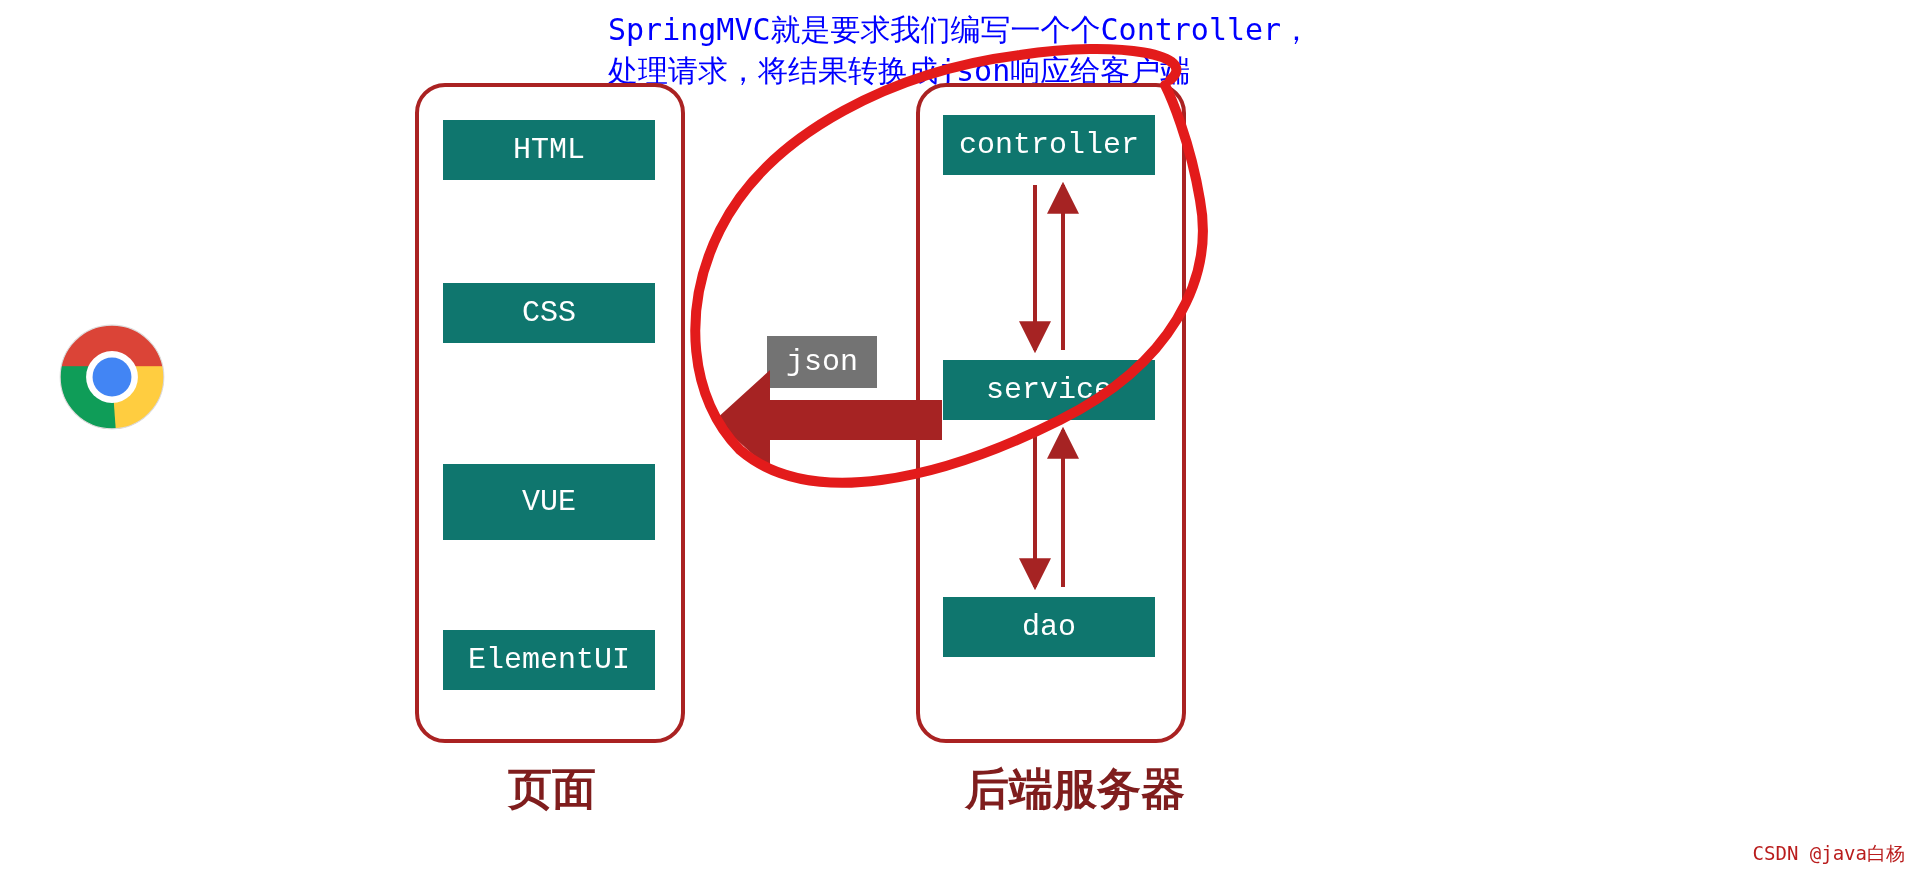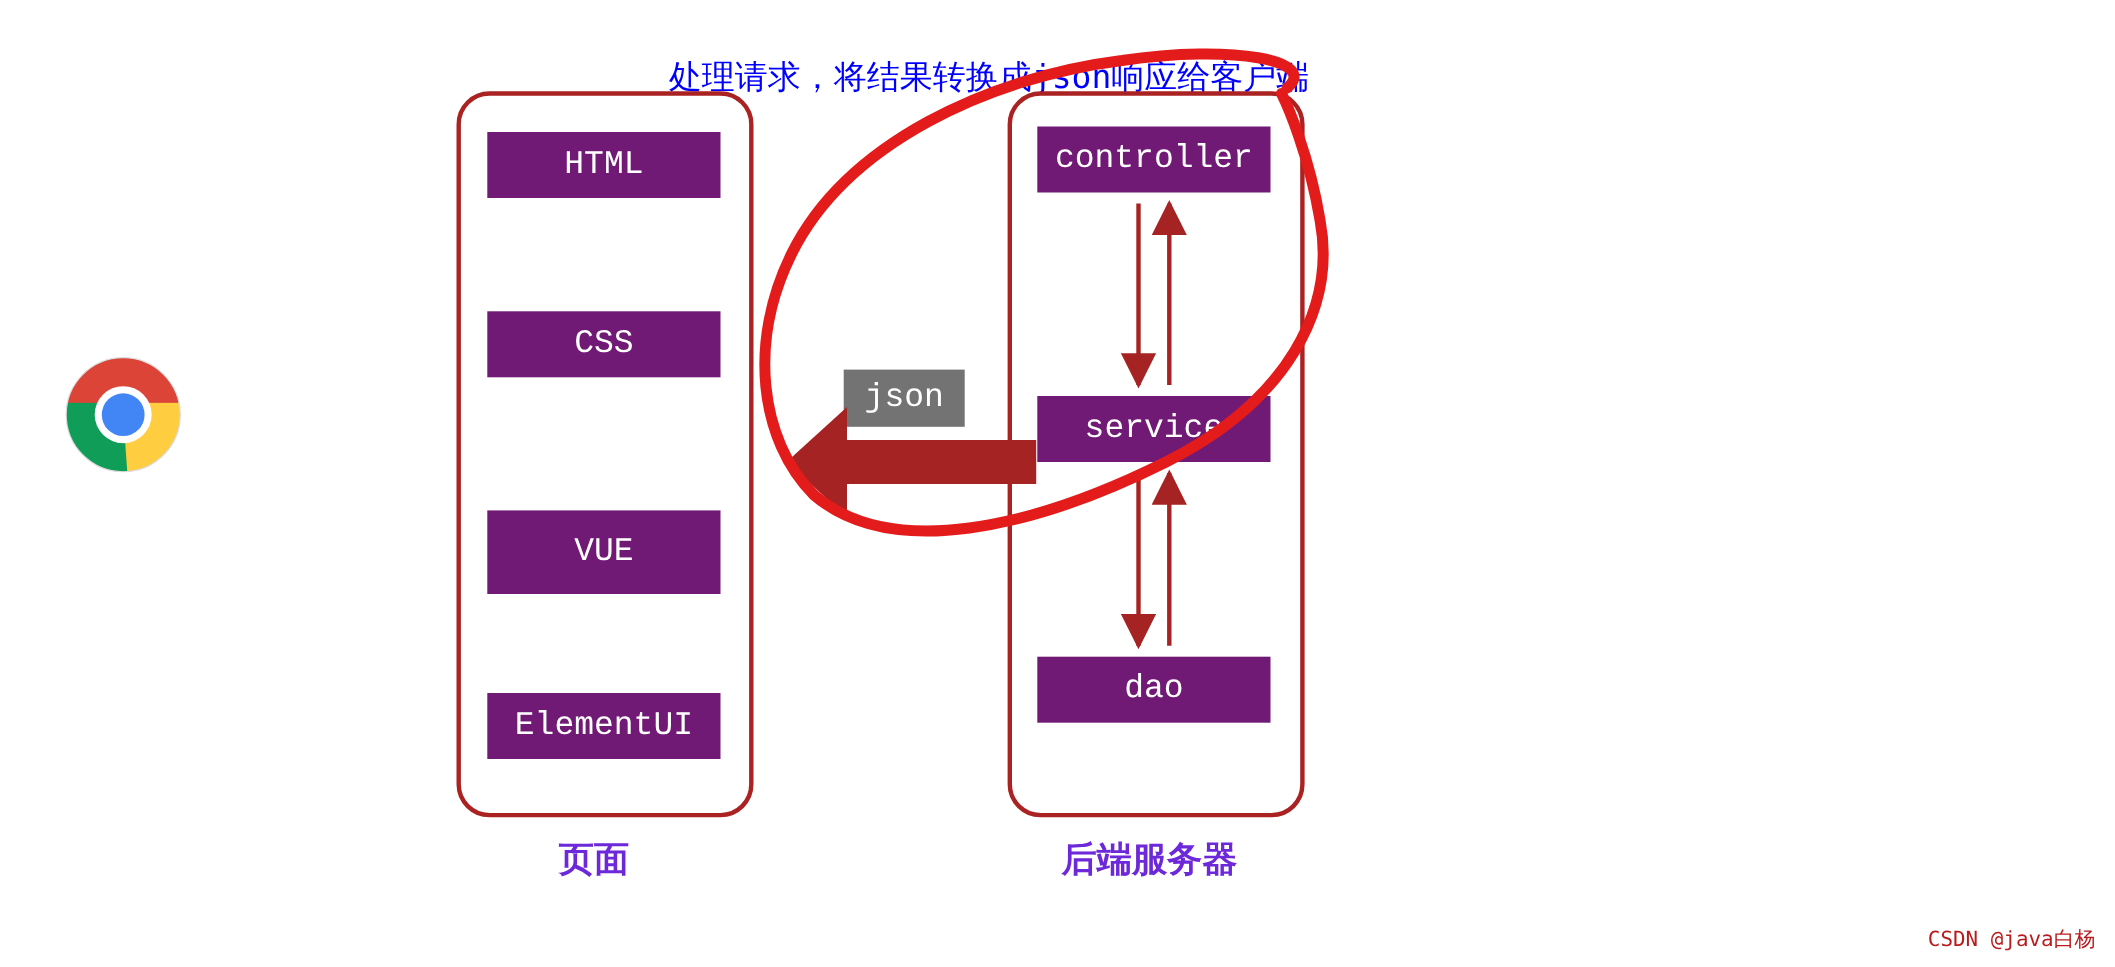--- a/index.html
+++ b/index.html
@@ -20,44 +20,44 @@
     white-space: nowrap;
   }
   .panel {
     position: absolute;
     border: 4px solid #a22;
     border-radius: 30px;
     box-sizing: border-box;
   }
   .box {
     position: absolute;
-    background: #701a75;
+    background: #0f766e;
     color: #fff;
     display: flex;
     align-items: center;
     justify-content: center;
     font-family: Consolas, "Courier New", monospace;
     font-size: 30px;
     box-sizing: border-box;
   }
   .json-box {
     position: absolute;
     background: #737373;
     color: #fff;
     display: flex;
     align-items: center;
     justify-content: center;
     font-family: Consolas, "Courier New", monospace;
     font-size: 30px;
   }
   .caption {
     position: absolute;
-    font-size: 32px;
+    font-size: 44px;
     font-weight: 700;
-    color: #6d28d9;
+    color: #7f1d1d;
     text-align: center;
   }
   .watermark {
     position: absolute;
     right: 18px;
     bottom: 12px;
     font-size: 19px;
     color: #b91c1c;
   }
   
@@ -74,21 +74,21 @@
     left: 0; top: 0;
     width: 1923px;
     height: 879px;
     pointer-events: none;
   }
 </style>
 </head>
 <body>
 
 <div class="annotation" style="left:608px; top:10px;">
-  <br>
+  <span>SpringMVC就是要求我们编写一个个Controller，</span><br>
   <span>处理请求，将结果转换成json响应给客户端</span>
 </div>
 
 <div class="chrome">
   <svg viewBox="0 0 100 100" width="108" height="108">
     <defs>
       <clipPath id="outer">
           <circle cx="50" cy="50" r="48"></circle>
         </clipPath>
     </defs>

